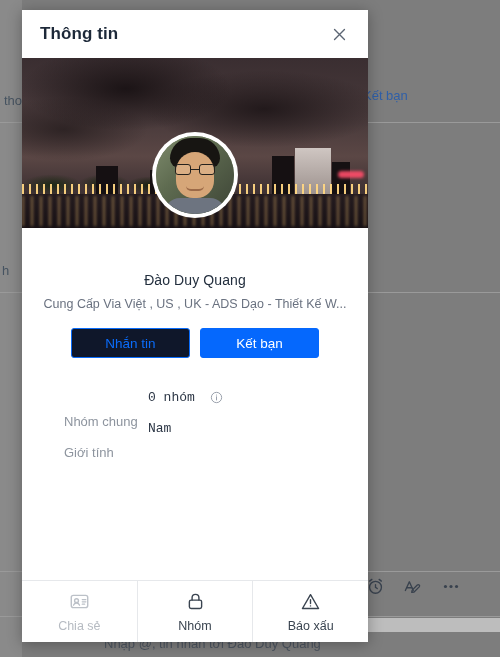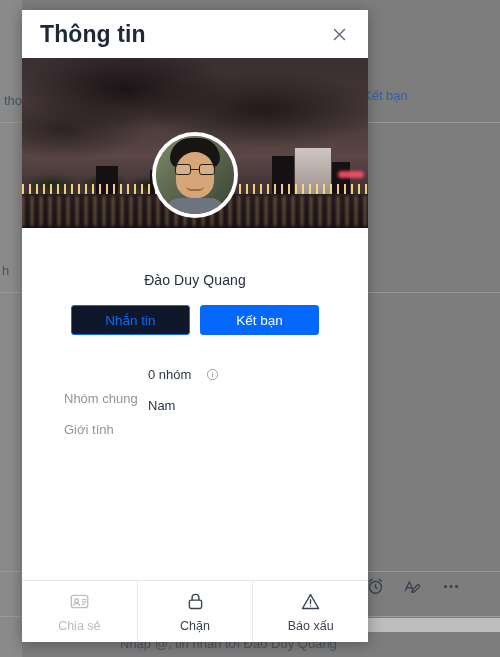--- a/index.html
+++ b/index.html
@@ -30,21 +30,21 @@
   .bg-ketban {
     position:absolute; left:363px; top:88px;
     color:#2f5fa8; font-size:13px; white-space:nowrap;
   }
   .bg-toolbar {
     position:absolute; left:366px; top:577px;
     display:flex; align-items:center; gap:18px;
   }
   .bg-toolbar svg { display:block; }
   .bg-compose {
-    position:absolute; left:120px; top:636px;
+    position:absolute; left:104px; top:636px;
     color:#4d5560; font-size:13px; white-space:nowrap;
   }
   .bg-strip-white {
     position:absolute; left:102px; top:618px; width:398px; height:14px;
     background:#f3f3f3; opacity:.55;
   }
 
   
   .modal {
     position:absolute; left:22px; top:10px; width:346px; height:632px;
@@ -54,21 +54,21 @@
     overflow:hidden;
   }
 
   .modal-header {
     height:48px; flex:0 0 48px;
     display:flex; align-items:center; justify-content:space-between;
     padding:0 14px 0 18px;
     background:#fff;
   }
   .modal-title {
-    font-size:23px; font-weight:bold; color:#1d2939; letter-spacing:.1px;
+    font-size:17px; font-weight:bold; color:#1d2939; letter-spacing:.1px;
   }
   .close-btn {
     width:30px; height:30px; display:flex; align-items:center; justify-content:center;
     cursor:pointer; border-radius:3px;
   }
 
   
   .cover {
     position:relative; height:170px; flex:0 0 170px; overflow:hidden;
     background:#2a2024;
@@ -185,21 +185,21 @@
   .btn-primary {
     background:#0568fd; border:1px solid #0568fd; color:#fff;
   }
 
   
   .info { margin-top:24px; padding:0 42px 0 42px; }
   .info-row {
     display:flex; align-items:center; height:31px; font-size:13px;
   }
   .info-label { width:84px; color:#8d949e; flex:0 0 84px;margin-top:48px; }
-  .info-value { color:#2c3645; display:flex; align-items:center; gap:15px; }
+  .info-value { color:#2c3645; display:flex; align-items:center; gap:15px;font-family:Liberation Mono, monospace; }
   .info-icon { display:flex; align-items:center; cursor:pointer; }
 
   .spacer { flex:1 1 auto; }
 
   
   .footer {
     height:62px; flex:0 0 62px;
     border-top:1px solid #e6e8eb;
     display:flex;
   }
@@ -292,20 +292,21 @@
         <div class="av-lens l"></div>
           <div class="av-bridge"></div>
           <div class="av-lens r"></div>
       </div>
       <div class="av-mouth"></div>
     </div>
   </div>
 
   <div class="identity">
     <div class="person-name">Đào Duy Quang</div>
+    <div class="person-bio">Cung Cấp Via Việt , US , UK - ADS Dạo - Thiết Kế W...</div>
 
     <div class="actions">
       <button class="btn btn-outline">Nhắn tin</button>
       <button class="btn btn-primary">Kết bạn</button>
     </div>
   </div>
 
   <div class="info">
     <div class="info-row">
       <div class="info-label">Nhóm chung</div>
@@ -343,21 +344,21 @@
       <span>Chia sẻ</span>
     </div>
 
     <div class="foot-item">
       <span>
         <svg width="21" height="21" viewBox="0 0 24 24" fill="none" stroke="#3a4450" stroke-width="1.6" stroke-linecap="round">
           <rect x="5" y="10.4" width="14" height="9.6" rx="2"></rect>
           <path d="M8.1 10.4V7.8a3.9 3.9 0 0 1 7.8 0v2.6"></path>
         </svg>
       </span>
-      <span>Chặn</span>
+      <span>Nhóm</span>
     </div>
 
     <div class="foot-item">
       <span>
         <svg width="21" height="21" viewBox="0 0 24 24" fill="none" stroke="#3a4450" stroke-width="1.6" stroke-linecap="round" stroke-linejoin="round">
           <path d="M12 4.2 21.2 20H2.8z"></path>
           <path d="M12 10v4.2"></path>
           <circle cx="12" cy="17" r="0.85" fill="#3a4450" stroke="none"></circle>
         </svg>
       </span>

